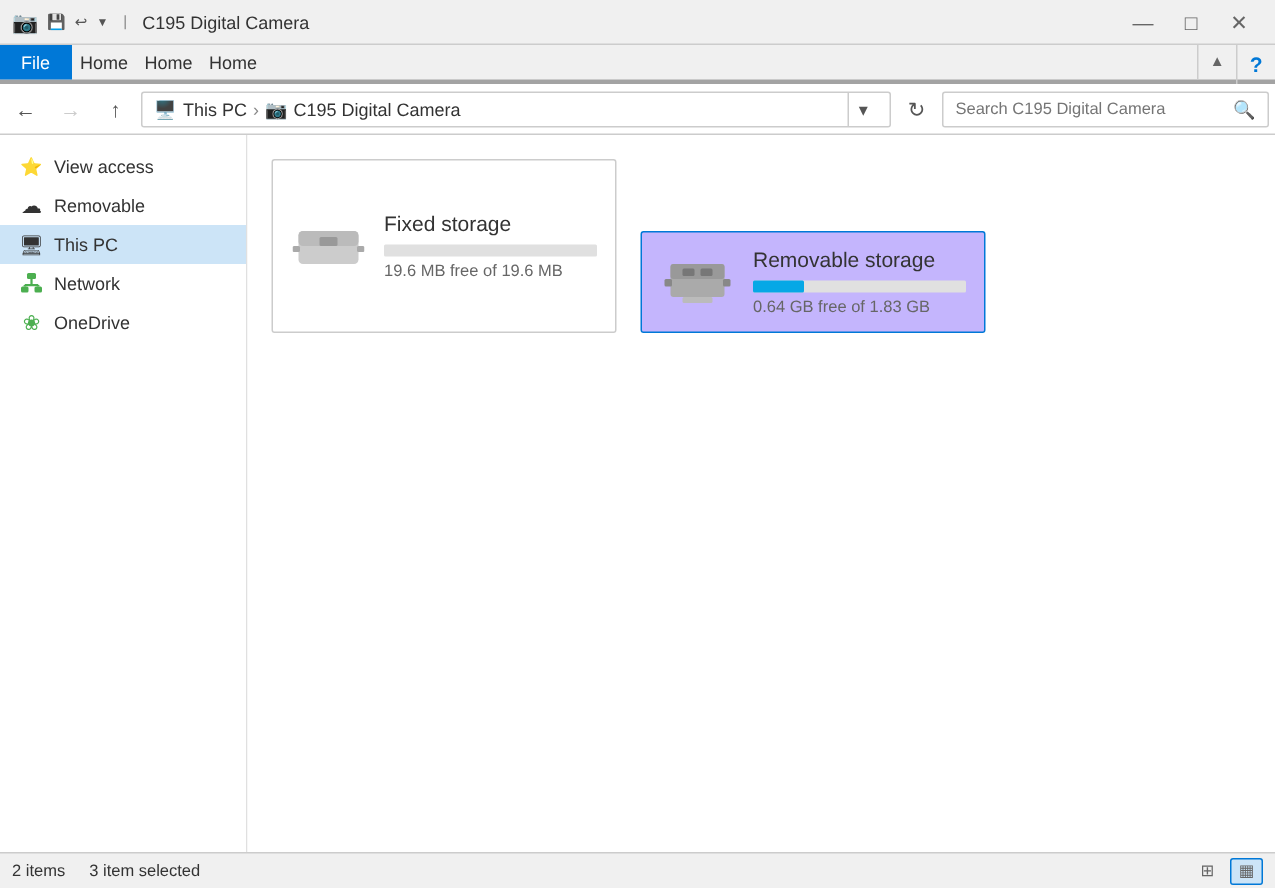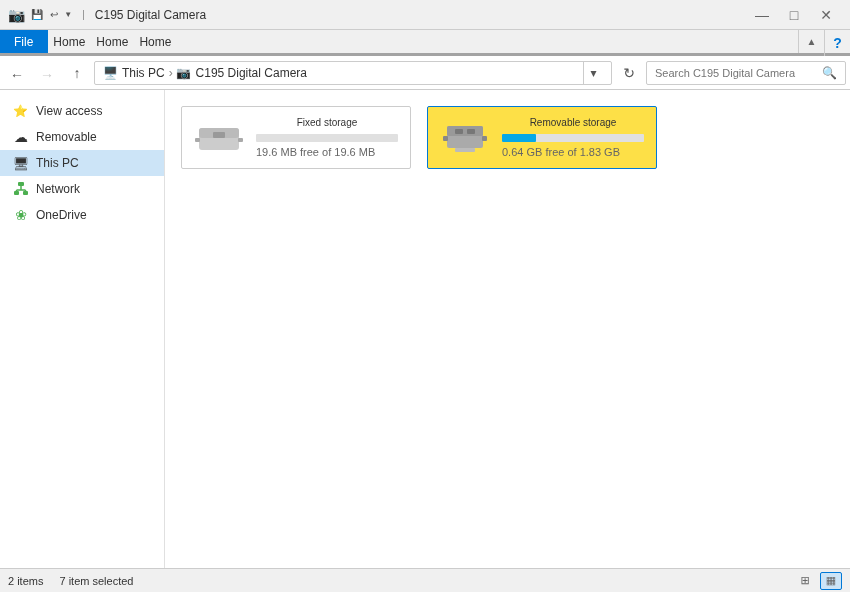--- a/index.html
+++ b/index.html
@@ -77,21 +77,21 @@
     .address-path-dropdown {
       margin-left: auto; width: 20px; height: 100%; display: flex; align-items: center; justify-content: center;
       border-left: 1px solid #ccc; cursor: pointer; color: #555;
     }
     .refresh-btn {
       width: 26px; height: 26px; border: none; background: transparent;
       cursor: pointer; display: flex; align-items: center; justify-content: center;
       font-size: 14px; color: #555;
     }
     .search-box {
-      width: 200px; height: 24px; border: 1px solid #ccc; border-radius: 2px;
+      width: 218px; height: 24px; border: 1px solid #ccc; border-radius: 2px;
       display: flex; align-items: center; padding: 0 8px;
     }
     .search-input {
       border: none; outline: none; font-size: 11px; color: #888; background: transparent; flex: 1;
     }
     .search-icon { color: #888; font-size: 12px; }
 
     
     .main { display: flex; flex: 1; overflow: hidden; }
 
@@ -134,26 +134,26 @@
       width: 230px;
       border: 1px solid #ccc;
       border-radius: 2px;
       padding: 10px 12px;
       display: flex;
       align-items: center;
       gap: 12px;
       cursor: pointer;
       background: #fff;
     }
-    .drive-item.selected { background: #fde047; border-color: #0078d7; }
+    .drive-item.selected { background: #c4b5fd; border-color: #0078d7; margin-top: 48px; }
 
     .drive-icon { width: 50px; height: 36px; display: flex; align-items: center; justify-content: center; flex-shrink: 0; }
 
     .drive-info { flex: 1; min-width: 0; }
-    .drive-name { font-size: 10px; color: #333; margin-bottom: 6px; text-align: center; }
+    .drive-name { font-size: 14px; color: #333; margin-bottom: 6px; }
     .drive-bar-bg { height: 8px; background: #e0e0e0; border-radius: 1px; margin-bottom: 4px; }
     .drive-bar-fill { height: 100%; border-radius: 1px; }
     .drive-free { font-size: 11px; color: #666; }
 
     
     .status-bar {
       height: 24px;
       border-top: 1px solid #ccc;
       background: #f0f0f0;
       display: flex;
@@ -303,19 +303,19 @@
         </div>
         <div class="drive-free">0.64 GB free of 1.83 GB</div>
       </div>
     </div>
   </div>
 </div>
 
 <div class="status-bar">
   <div class="status-left">
     <span>2 items</span>
-    <span>7 item selected</span>
+    <span>3 item selected</span>
   </div>
   <div class="status-right">
     <button class="view-btn" title="Details view">⊞</button>
     <button class="view-btn active" title="Large icons">▦</button>
   </div>
 </div>
 
 </body></html>

